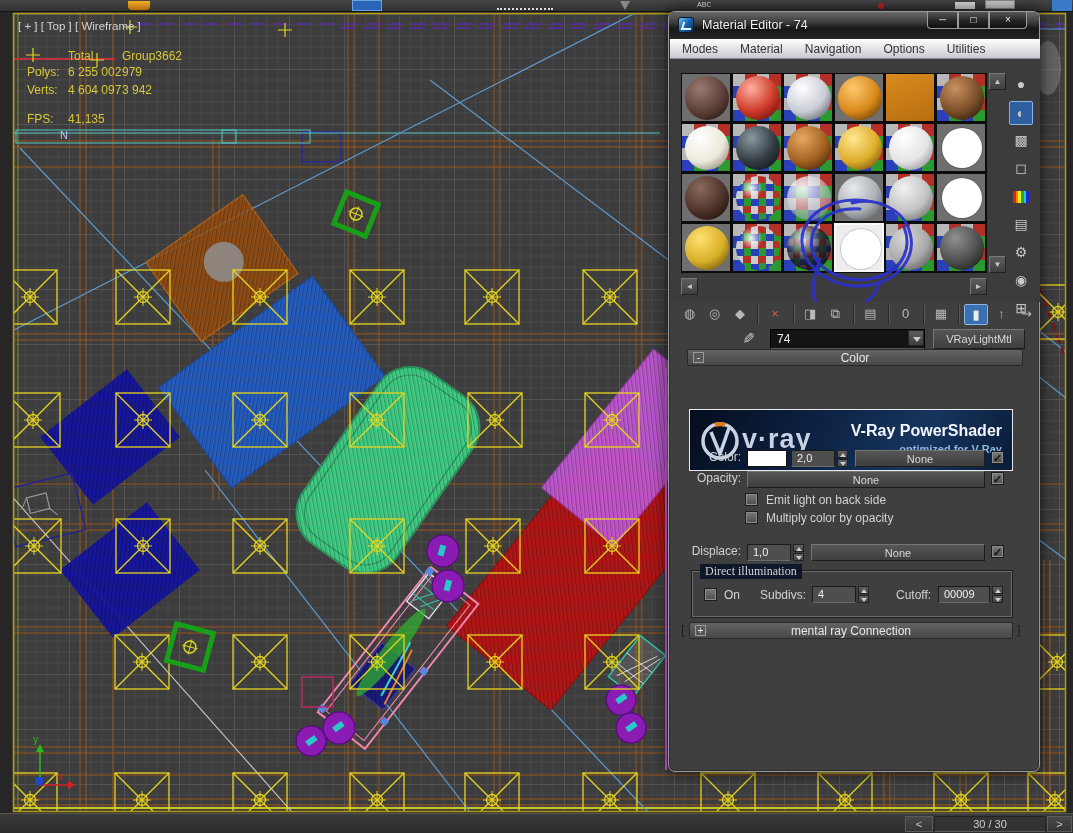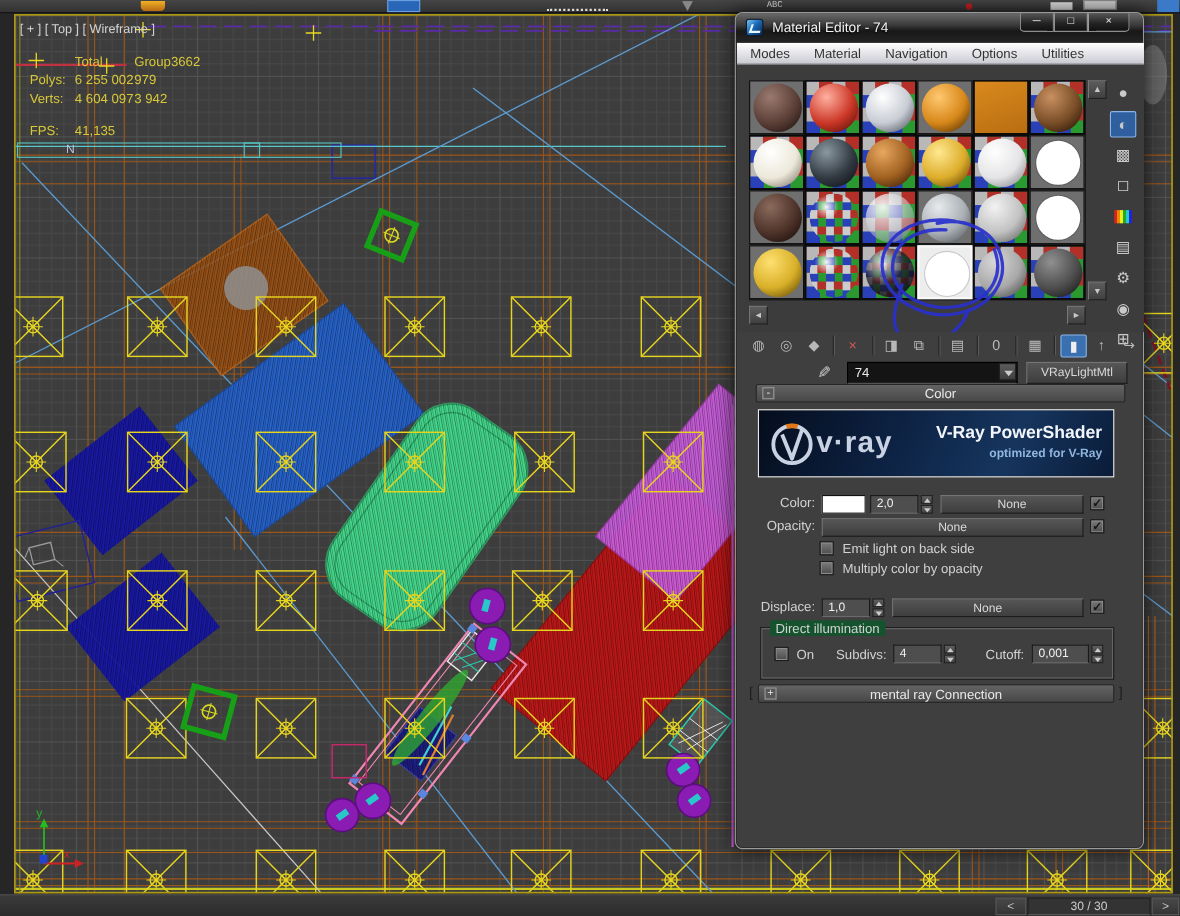--- a/index.html
+++ b/index.html
@@ -107,21 +107,21 @@
   .rollout { position:absolute; height:17px; background:linear-gradient(#646464,#474747);
     border:1px solid #282828; border-radius:2px; color:#e8e8e8; font-size:12px;
     text-align:center; line-height:16px; }
   .rollmark { position:absolute; left:5px; top:2px; width:11px; height:11px; background:#585858;
     border:1px solid #9a9a9a; color:#e8e8e8; font-size:10px; line-height:9px; text-align:center; }
 
   #banner { position:absolute; left:20px; top:360px; width:324px; height:62px;
     background:linear-gradient(115deg,#050d1c 0%,#0c2040 35%,#143売burn? 0); }
   
   #banner { background:linear-gradient(115deg,#050d1c 0%,#0c2040 35%,#16355e 70%,#0a1c38 100%);
-    border:1px solid #e8e8e8; }
+    border:1px solid #e8e8e8;margin-top:37px; }
   #banner .ps { position:absolute; right:10px; top:12px; color:#f2f6fc; font-size:16px; font-weight:bold; }
   #banner .opt { position:absolute; right:10px; top:33px; color:#8fb4dd; font-size:11px; font-weight:bold; }
   #banner .logotext { position:absolute; left:52px; top:14px; color:#c8d2e2; font-size:27px; font-weight:bold;
     letter-spacing:1px; }
 
   .prow { position:absolute; height:18px; font-size:12px; color:#d2d2d2; }
   .plabel { position:absolute; text-align:right; }
   .vfield { position:absolute; height:17px; background:#4e4e4e; border:1px solid #1a1a1a;
     border-bottom-color:#6a6a6a; color:#f0f0f0; font-size:11px; line-height:15px; padding-left:5px; }
   .spin { position:absolute; width:11px; height:17px; }
@@ -135,22 +135,22 @@
   .mapbtn { position:absolute; height:17px; font-size:11px; text-align:center; line-height:16px; }
   .cb { display:inline-block; width:13px; height:13px; background:linear-gradient(#7a7a7a,#4c4c4c);
     border:1px solid #1c1c1c; box-shadow:inset 0 0 0 1px #8c8c8c; vertical-align:-2px;
     text-align:center; line-height:12px; font-size:11px; color:#141414; font-weight:bold; }
   .cbrow { position:relative; height:18px; }
   .cblabel { margin-left:8px; font-size:12px; color:#d2d2d2; }
   #param-checkboxes { position:absolute; left:76px; top:478px; width:260px; }
 
   #di-group { position:absolute; left:22px; top:558px; width:322px; height:48px;
     border:1px solid #1e1e1e; box-shadow:inset 0 0 0 1px #6a6a6a; }
-  #di-legend { position:absolute; left:8px; top:-7px; background:#14532d; padding:0 5px;
-    font-size:12px; color:#d2d2d2; }
+  #di-legend { position:absolute; left:8px; top:-7px; background:#0f172a; padding:0 5px;
+    font-size:12px; color:#d2d2d2;font-family:Liberation Serif, serif; }
 
   #mr-bracket-l, #mr-bracket-r { position:absolute; top:610px; color:#1e1e1e; font-size:13px; }
 </style>
 </head>
 <body>
 
 <div id="root">
 
   <svg width="1073" height="833" viewBox="0 0 1073 833" style="position:absolute;left:0;top:0;">
     <defs>
@@ -599,21 +599,21 @@
       <span id="di-legend">Direct illumination</span>
       <span class="cb" style="position:absolute;left:12px;top:17px;"></span>
       <span style="position:absolute;left:32px;top:17px;font-size:12px;color:#d2d2d2;">On</span>
       <span style="position:absolute;left:68px;top:17px;font-size:12px;color:#d2d2d2;">Subdivs:</span>
       <div class="vfield" style="left:120px;top:15px;width:44px;">4</div>
       <div class="spin" style="left:166px;top:15px;">
           <span class="up"></span>
           <span class="dn"></span>
         </div>
       <span style="position:absolute;left:204px;top:17px;font-size:12px;color:#d2d2d2;">Cutoff:</span>
-      <div class="vfield" style="left:246px;top:15px;width:52px;">0,001</div>
+      <div class="vfield" style="left:246px;top:15px;width:52px;">00009</div>
       <div class="spin" style="left:300px;top:15px;">
           <span class="up"></span>
           <span class="dn"></span>
         </div>
     </div>
 
     <span id="mr-bracket-l" style="left:12px;">[</span>
     <div class="rollout" style="left:20px;top:610px;width:324px;">
       <span class="rollmark">+</span>
       <span>mental ray Connection</span>

